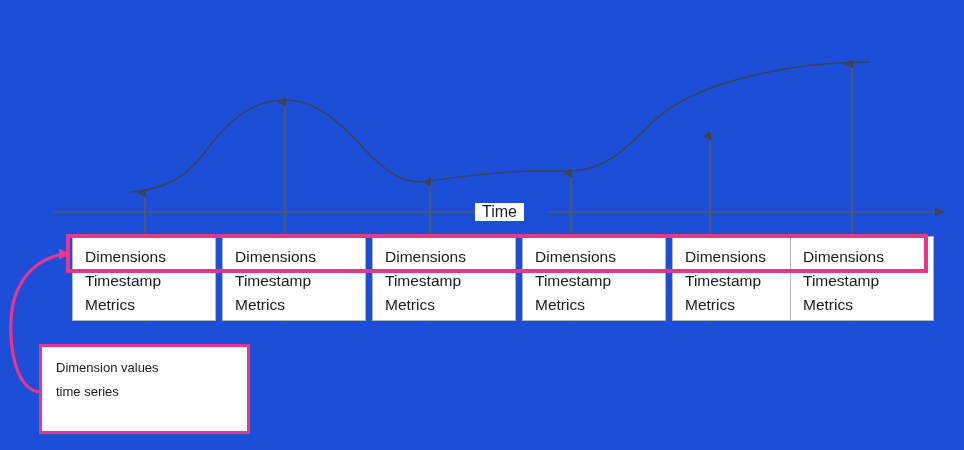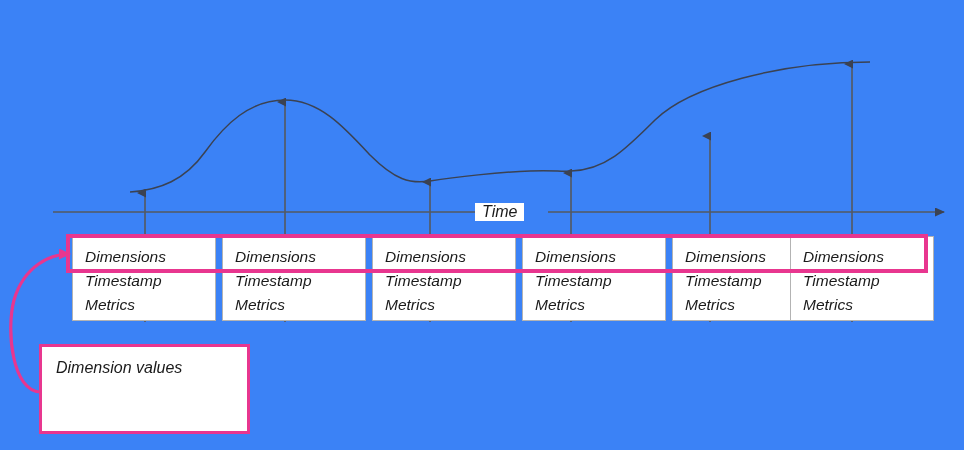--- a/index.html
+++ b/index.html
@@ -8,23 +8,22 @@
     background: #ffffff;
   }
   body {
     font-family: "Liberation Sans", sans-serif;
     -webkit-font-smoothing: antialiased;
   }
   #canvas {
     position: relative;
     width: 964px;
     height: 450px;
-    background: #3b82f6;
+    background: #1d4ed8;
     overflow: hidden;
-    font-style: italic;
   }
   #diagram-svg {
     position: absolute;
     left: 0;
     top: 0;
     width: 964px;
     height: 450px;
   }
   .record-box {
     position: absolute;
@@ -47,21 +46,21 @@
     pointer-events: none;
   }
   .callout-box {
     position: absolute;
     box-sizing: border-box;
     border: 3px solid #e8368f;
     background: #ffffff;
     padding: 9px 0 0 14px;
   }
   .callout-line {
-    font-size: 16px;
+    font-size: 13px;
     line-height: 24px;
     color: #1a1a1a;
     white-space: nowrap;
   }
   .axis-label {
     position: absolute;
     font-size: 16px;
     color: #1a1a1a;
     background: #ffffff;
     padding: 0 7px;
@@ -154,15 +153,16 @@
   <div class="record-box" style="left:790px; top:236px; width:144px; height:85px;">
     <div class="record-line">Dimensions</div>
     <div class="record-line">Timestamp</div>
     <div class="record-line">Metrics</div>
   </div>
 
   <div class="highlight-band" style="left:66px; top:234px; width:862px; height:39px;"></div>
 
   <div class="callout-box" style="left:39px; top:344px; width:211px; height:90px;">
     <div class="callout-line">Dimension values</div>
+    <div class="callout-line">time series</div>
   </div>
 
 </div>
 
 </body></html>

